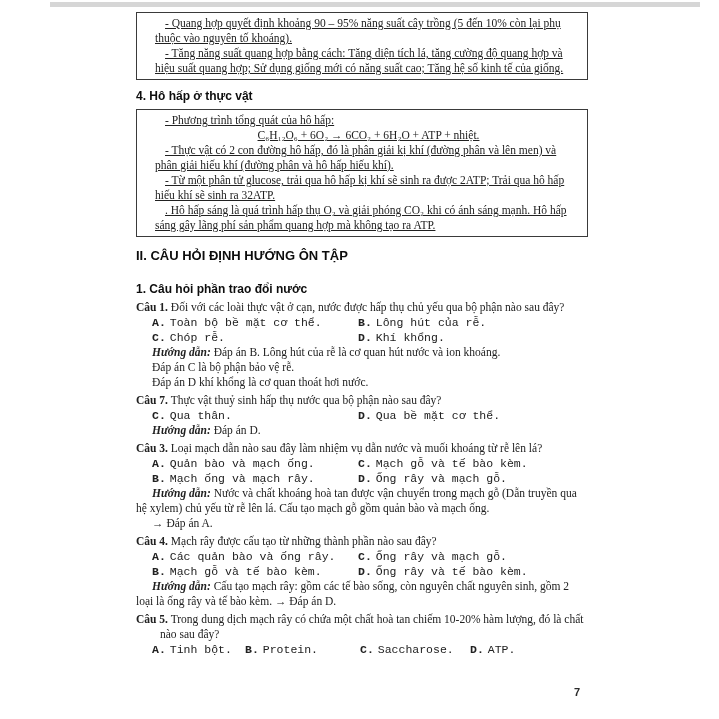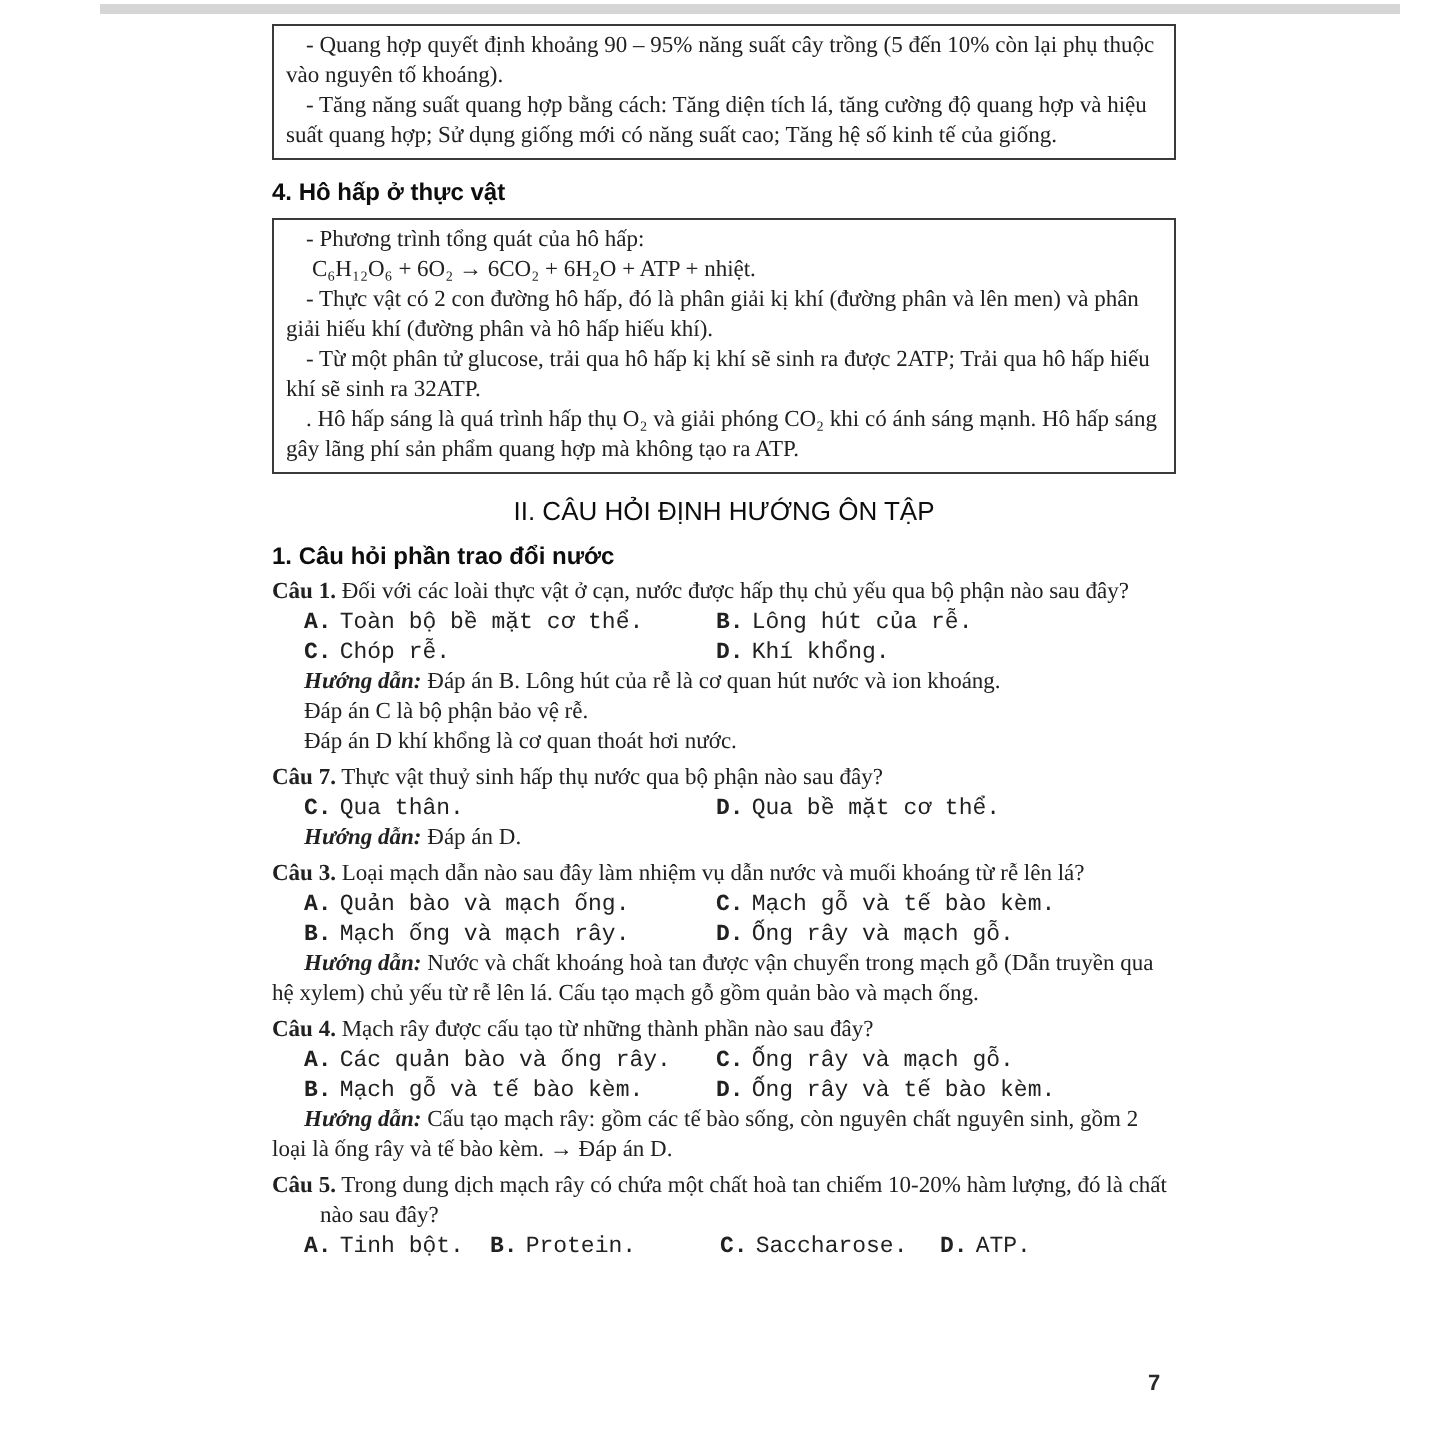--- a/index.html
+++ b/index.html
@@ -1,25 +1,25 @@
 <!DOCTYPE html>
 <html><head>
 <meta charset="utf-8">
 <style>
   html,body{margin:0;padding:0;}
   body{width:719px;height:719px;background:#ffffff;font-family:"Liberation Serif",serif;}
   .canvas{position:relative;width:719px;height:719px;background:#ffffff;overflow:hidden;}
   .top-strip{position:absolute;left:50px;top:2px;width:650px;height:5px;background:#d6d6d6;}
   .content{position:absolute;left:136px;top:12px;width:452px;font-size:11.5px;line-height:15px;color:#212121;}
   p{margin:0;}
-  .tbox{border:1px solid #3a3a3a;padding:3px 6px;margin-bottom:9px;}
+  .tbox{border:1px solid #3a3a3a;padding:3px 18px;margin-bottom:9px;text-decoration:underline;}
   .bx{text-indent:10px;}
-  .formula{text-indent:13px;}
+  .formula{text-indent:13px;text-align:center;}
   .h-sans{font-family:"Liberation Sans",sans-serif;font-weight:bold;font-size:12px;line-height:15px;color:#0d0d0d;margin:4px 0 5px 0;}
-  .h-main{font-family:"Liberation Sans",sans-serif;font-weight:normal;font-size:13px;line-height:17px;color:#0d0d0d;margin:10px 0 6px 0;text-align:center;}
+  .h-main{font-family:"Liberation Sans",sans-serif;font-weight:bold;font-size:13px;line-height:17px;color:#0d0d0d;margin:10px 0 17px 0;}
   .h-sub{font-family:"Liberation Sans",sans-serif;font-weight:bold;font-size:12px;line-height:16px;color:#0d0d0d;margin:0 0 3px 0;}
   .qblock{margin-top:3px;}
   .q{padding-left:24px;text-indent:-24px;}
   .opt-row{display:flex;padding-left:16px;}
   .opt{display:block;font-family:Liberation Mono, monospace;}
   .opt b{margin-right:4px;}
   .w1{width:206px;}
   .w5a{width:93px;}
   .w5b{width:115px;}
   .w5c{width:110px;}
@@ -82,20 +82,21 @@
       <p class="q"><b>Câu 3.</b> <span>Loại mạch dẫn nào sau đây làm nhiệm vụ dẫn nước và muối khoáng từ rễ lên lá?</span></p>
       <div class="opt-row">
         <span class="opt w1"><b>A.</b><span>Quản bào và mạch ống.</span></span>
         <span class="opt"><b>C.</b><span>Mạch gỗ và tế bào kèm.</span></span>
       </div>
       <div class="opt-row">
         <span class="opt w1"><b>B.</b><span>Mạch ống và mạch rây.</span></span>
         <span class="opt"><b>D.</b><span>Ống rây và mạch gỗ.</span></span>
       </div>
       <p class="guide"><b class="gl">Hướng dẫn:</b><span> Nước và chất khoáng hoà tan được vận chuyển trong mạch gỗ (Dẫn truyền qua hệ xylem) chủ yếu từ rễ lên lá. Cấu tạo mạch gỗ gồm quản bào và mạch ống.</span></p>
+      <p class="note">→ Đáp án A.</p>
     </div>
 
     <div class="qblock">
       <p class="q"><b>Câu 4.</b> <span>Mạch rây được cấu tạo từ những thành phần nào sau đây?</span></p>
       <div class="opt-row">
         <span class="opt w1"><b>A.</b><span>Các quản bào và ống rây.</span></span>
         <span class="opt"><b>C.</b><span>Ống rây và mạch gỗ.</span></span>
       </div>
       <div class="opt-row">
         <span class="opt w1"><b>B.</b><span>Mạch gỗ và tế bào kèm.</span></span>

